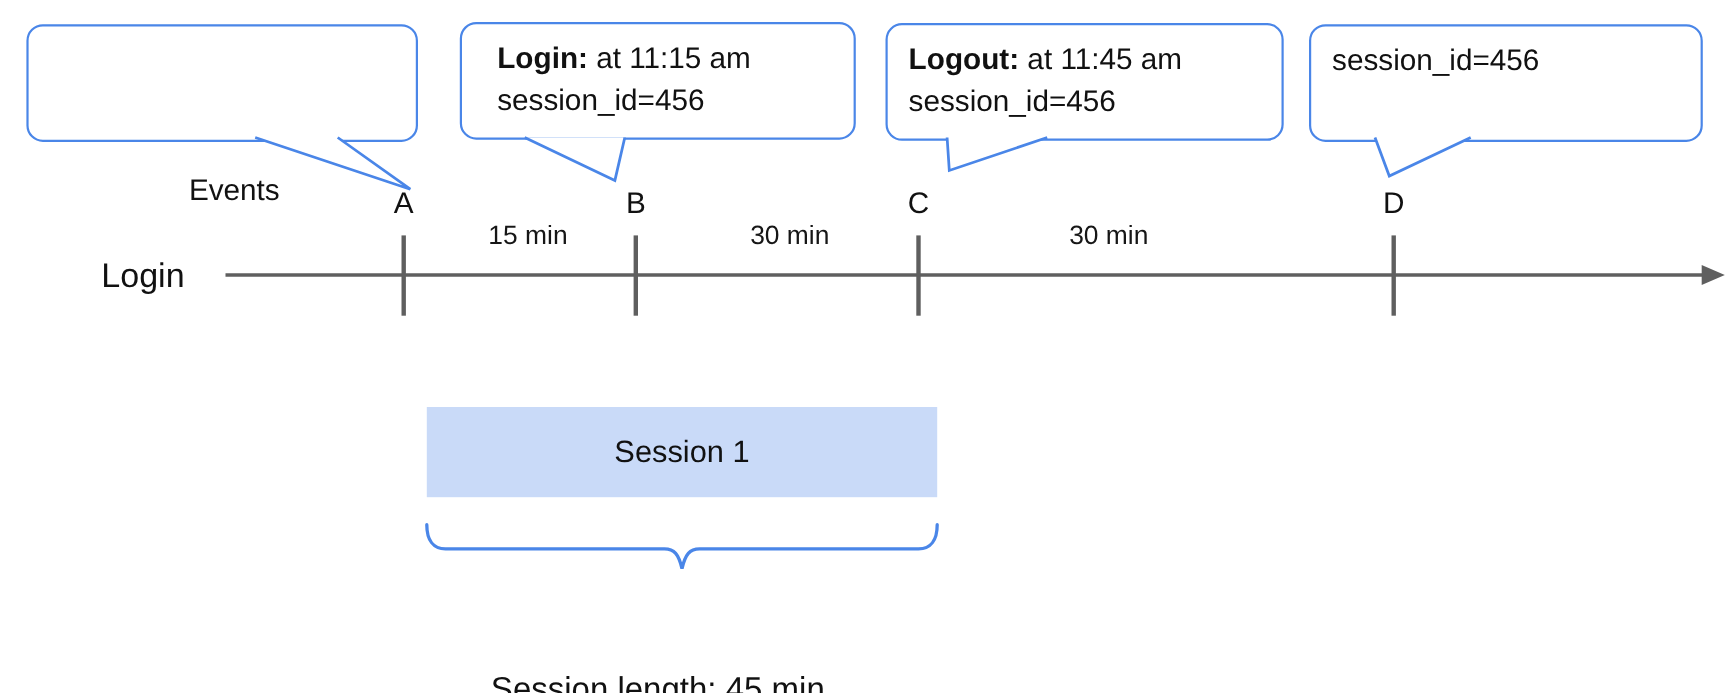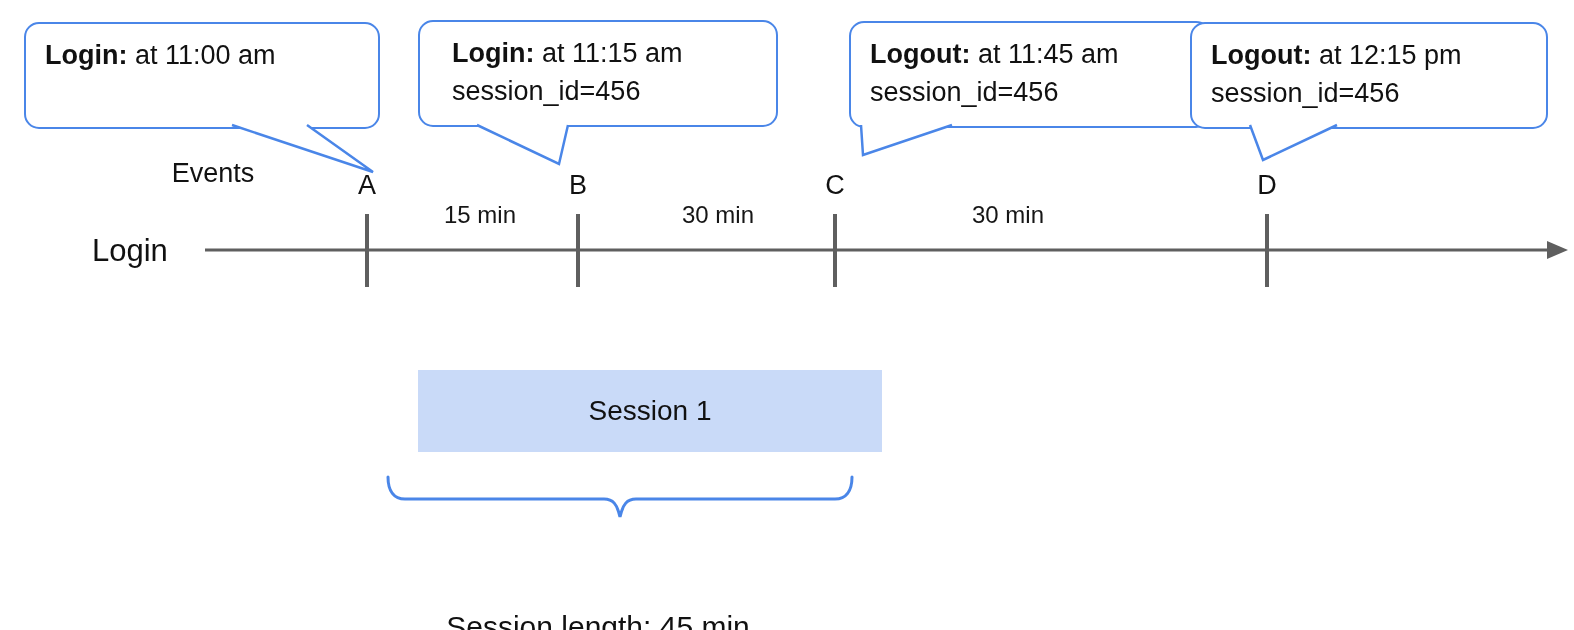--- a/index.html
+++ b/index.html
@@ -57,45 +57,42 @@
 
   
   .session-bar {
     position: absolute;
     left: 388px; top: 370px;
     width: 464px; height: 82px;
     background: var(--session-fill, #c9daf8);
     display: flex; align-items: center; justify-content: center;
     font-size: 28px;
     z-index: 1;
-    margin-left: 30px;
   }
   .session-length-label { left: 598px; top: 610px; font-size: 30px; text-decoration: underline; }
 </style>
 </head>
 <body>
 
 <div id="canvas">
 
   <div class="bubble" style="left:24px; top:22px; width:356px;">
-    <div><b>Login:</b> <span>at 11:00 am</span></div>
   </div>
 
   <div class="bubble" style="left:418px; top:20px; width:360px;padding-left:32px;">
     <div><b>Login:</b> <span>at 11:15 am</span></div>
     <div>session_id=456</div>
   </div>
 
-  <div class="bubble" style="left:805px; top:21px; width:362px;margin-left:44px;">
+  <div class="bubble" style="left:805px; top:21px; width:362px;">
     <div><b>Logout:</b> <span>at 11:45 am</span></div>
     <div>session_id=456</div>
   </div>
 
   <div class="bubble" style="left:1190px; top:22px; width:358px;">
-    <div><b>Logout:</b> <span>at 12:15 pm</span></div>
     <div>session_id=456</div>
   </div>
 
   <div class="session-bar">
     <span>Session 1</span>
   </div>
 
   <svg id="overlay" width="1574" height="630" viewBox="0 0 1574 630">
 
     <path class="tail" d="M 232 125 L 373 172 L 307 125"></path>

